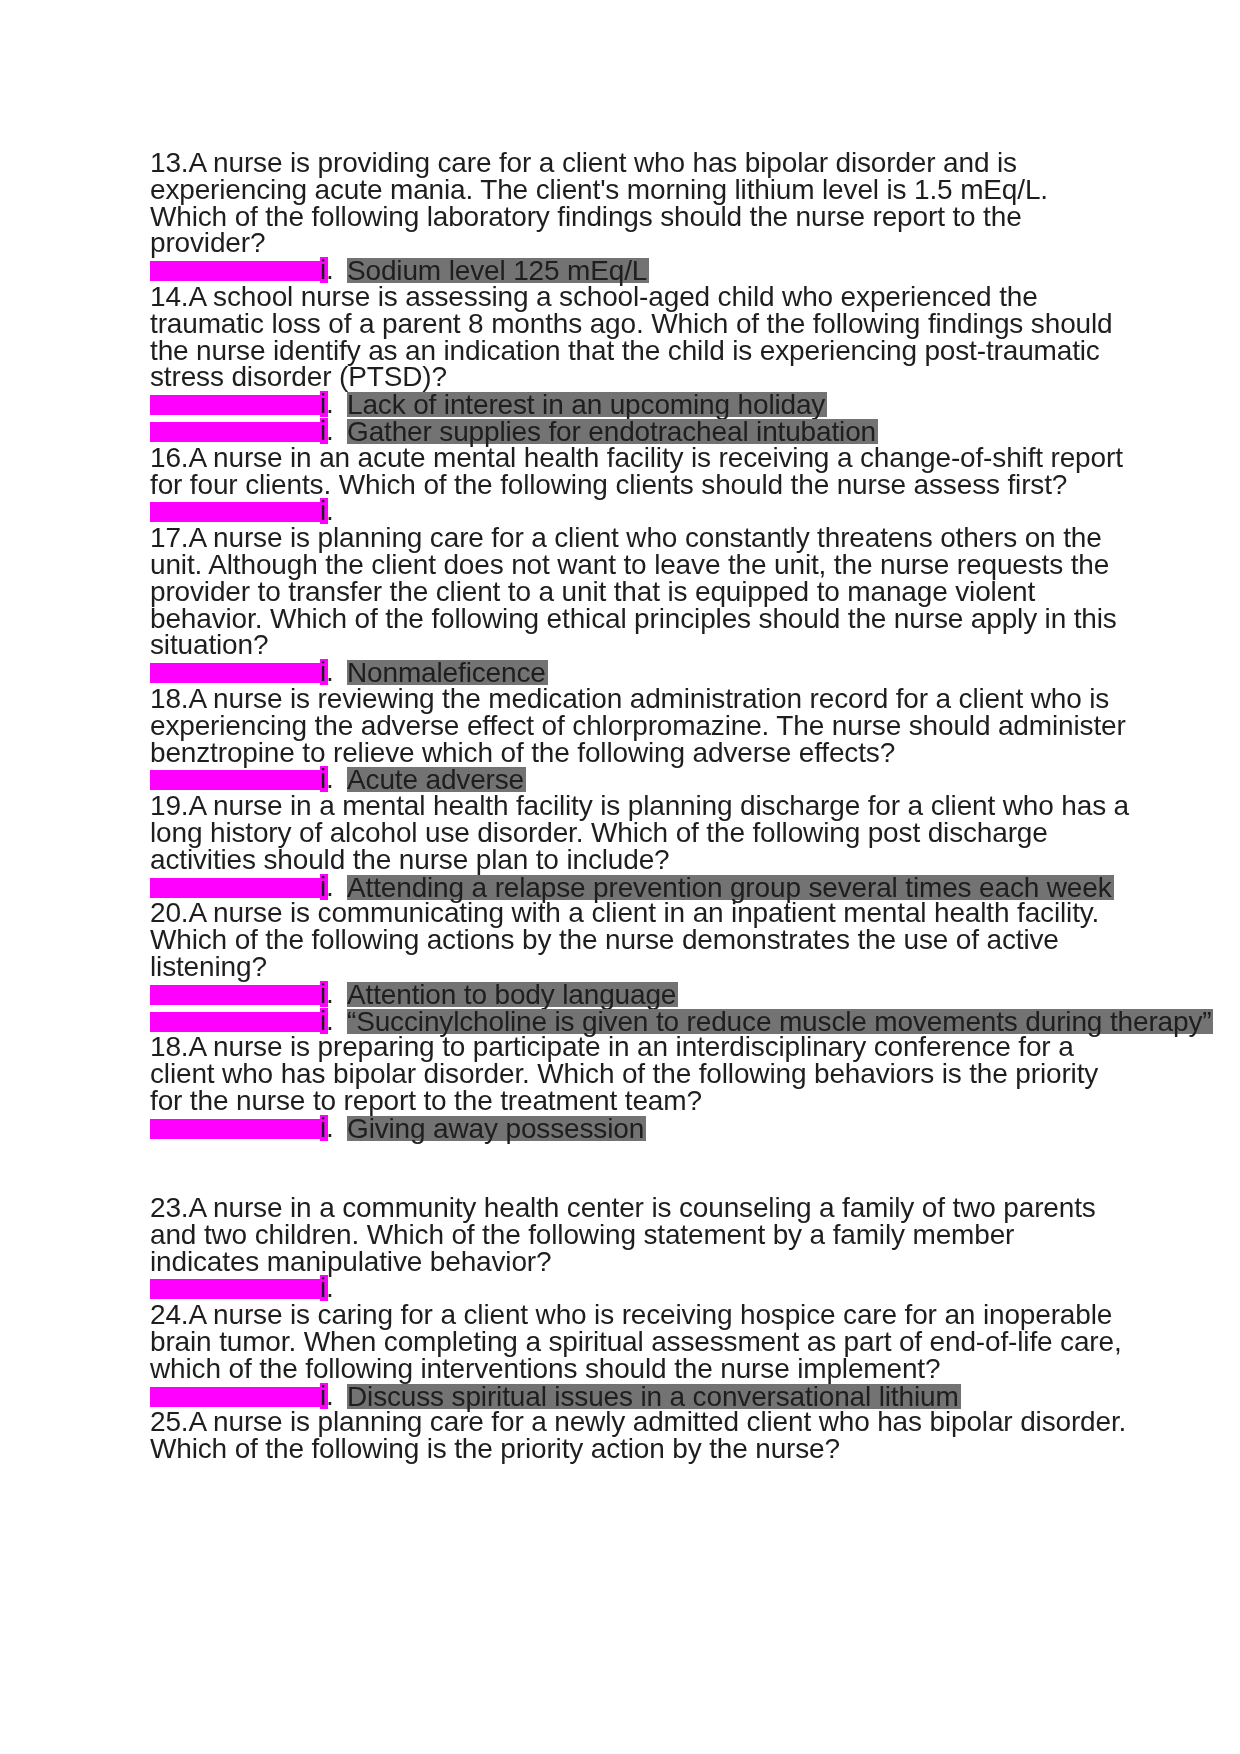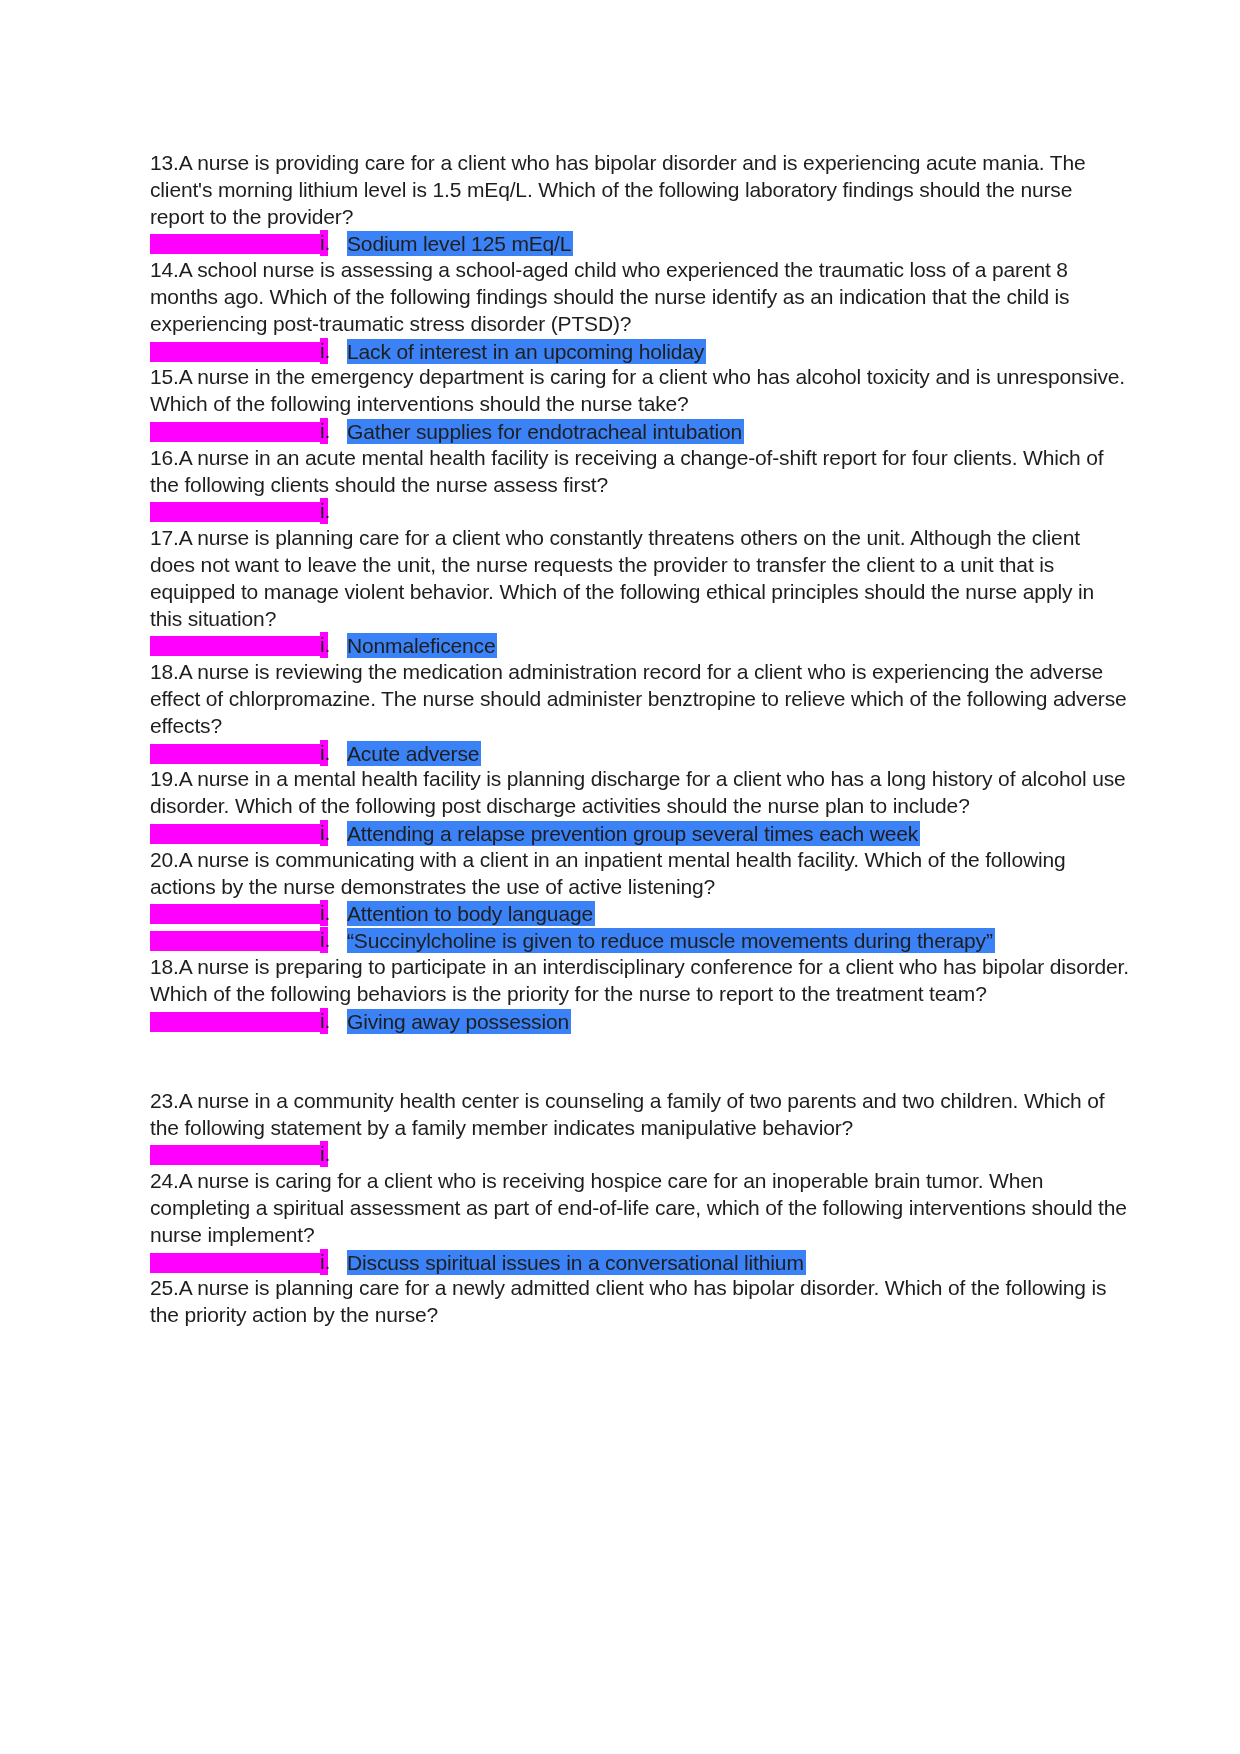--- a/index.html
+++ b/index.html
@@ -13,21 +13,21 @@
       position: relative;
       overflow: hidden;
       font-family: "Liberation Sans", "DejaVu Sans", sans-serif;
       color: #1e1e1e;
     }
     .page {
       position: absolute;
       left: 150px;
       top: 150px;
       width: 980px;
-      font-size: 21px;
+      font-size: 28px;
       line-height: 26.8px;
       letter-spacing: -0.15px;
     }
     .question {
       margin: 0;
       padding: 0;
     }
     .answer-row {
       position: relative;
       height: 26.8px;
@@ -50,21 +50,21 @@
       background: #ff00ff;
       text-align: center;
       line-height: 26.8px;
     }
     .answer-row .answer-text {
       position: absolute;
       left: 197px;
       top: 1px;
       height: 25px;
       padding: 0 2px 0 0;
-      background: #3b82f6;
+      background: #737373;
       line-height: 26px;
     }
     .gap {
       height: 53.6px;
     }
   </style>
 </head>
 <body>
 
 <div class="page">
@@ -81,21 +81,20 @@
   <div class="item">
     <p class="question"><span>14.</span><span>A school nurse is assessing a school-aged child who experienced the traumatic loss of a parent 8 months ago. Which of the following findings should the nurse identify as an indication that the child is experiencing post-traumatic stress disorder (PTSD)?</span></p>
     <div class="answer-row">
       <span class="lead-bar"></span>
       <span class="marker">i.</span>
       <span class="answer-text">Lack of interest in an upcoming holiday</span>
     </div>
   </div>
 
   <div class="item">
-    <p class="question"><span>15.</span><span>A nurse in the emergency department is caring for a client who has alcohol toxicity and is unresponsive. Which of the following interventions should the nurse take?</span></p>
     <div class="answer-row">
       <span class="lead-bar"></span>
       <span class="marker">i.</span>
       <span class="answer-text">Gather supplies for endotracheal intubation</span>
     </div>
   </div>
 
   <div class="item">
     <p class="question"><span>16.</span><span>A nurse in an acute mental health facility is receiving a change-of-shift report for four clients. Which of the following clients should the nurse assess first?</span></p>
     <div class="answer-row">

